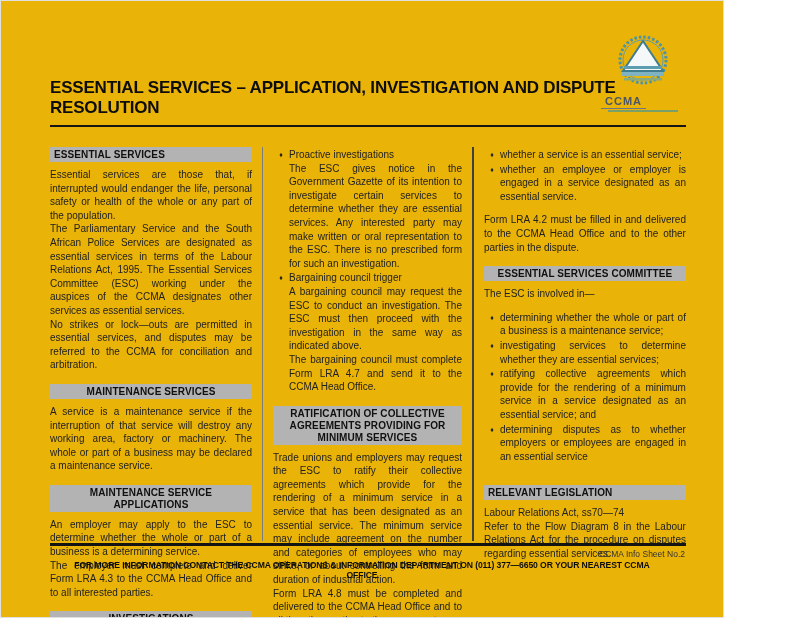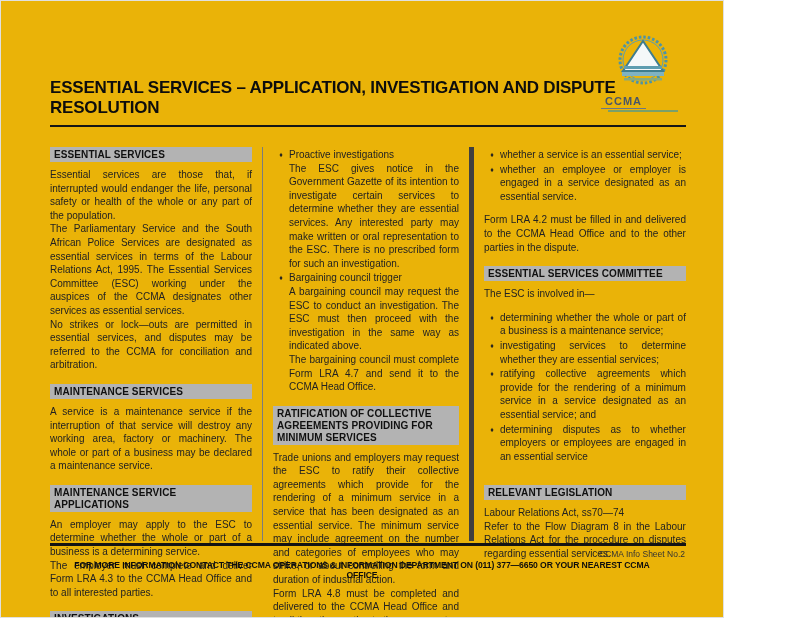--- a/index.html
+++ b/index.html
@@ -38,30 +38,30 @@
   }
 
   
   .columns {
     position:absolute; left:49px; right:37px; top:146px;
     height:394px;
     display:flex;
   }
   .col { width:33.333%; }
   .col-1 { padding-right:10px; }
-  .col-2 { padding:0 10px; border-left:1px solid #7c7c7c; border-right:5px solid #404040; }
+  .col-2 { padding:0 10px; border-left:1px solid #7c7c7c; border-right:2px solid #404040; }
   .col-3 { padding-left:10px; }
 
   .sec-h {
     background:#b3b3b3; color:#101010;
     font-size:10px; font-weight:bold; letter-spacing:0.1px;
     padding:2px 4px 1px; line-height:12px;
     margin-bottom:6px;
   }
-  .mt { margin-top:12px; }
+  .mt { margin-top:12px;text-align:center; }
   .mt-lg { margin-top:22px; }
 
   .p {
     font-size:10px; line-height:13.6px; text-align:justify;
     color:#222;
   }
   .gap-sm { margin-top:10px; }
 
   .bullet { display:flex; margin-top:1px; }
   .bullet .marker {

